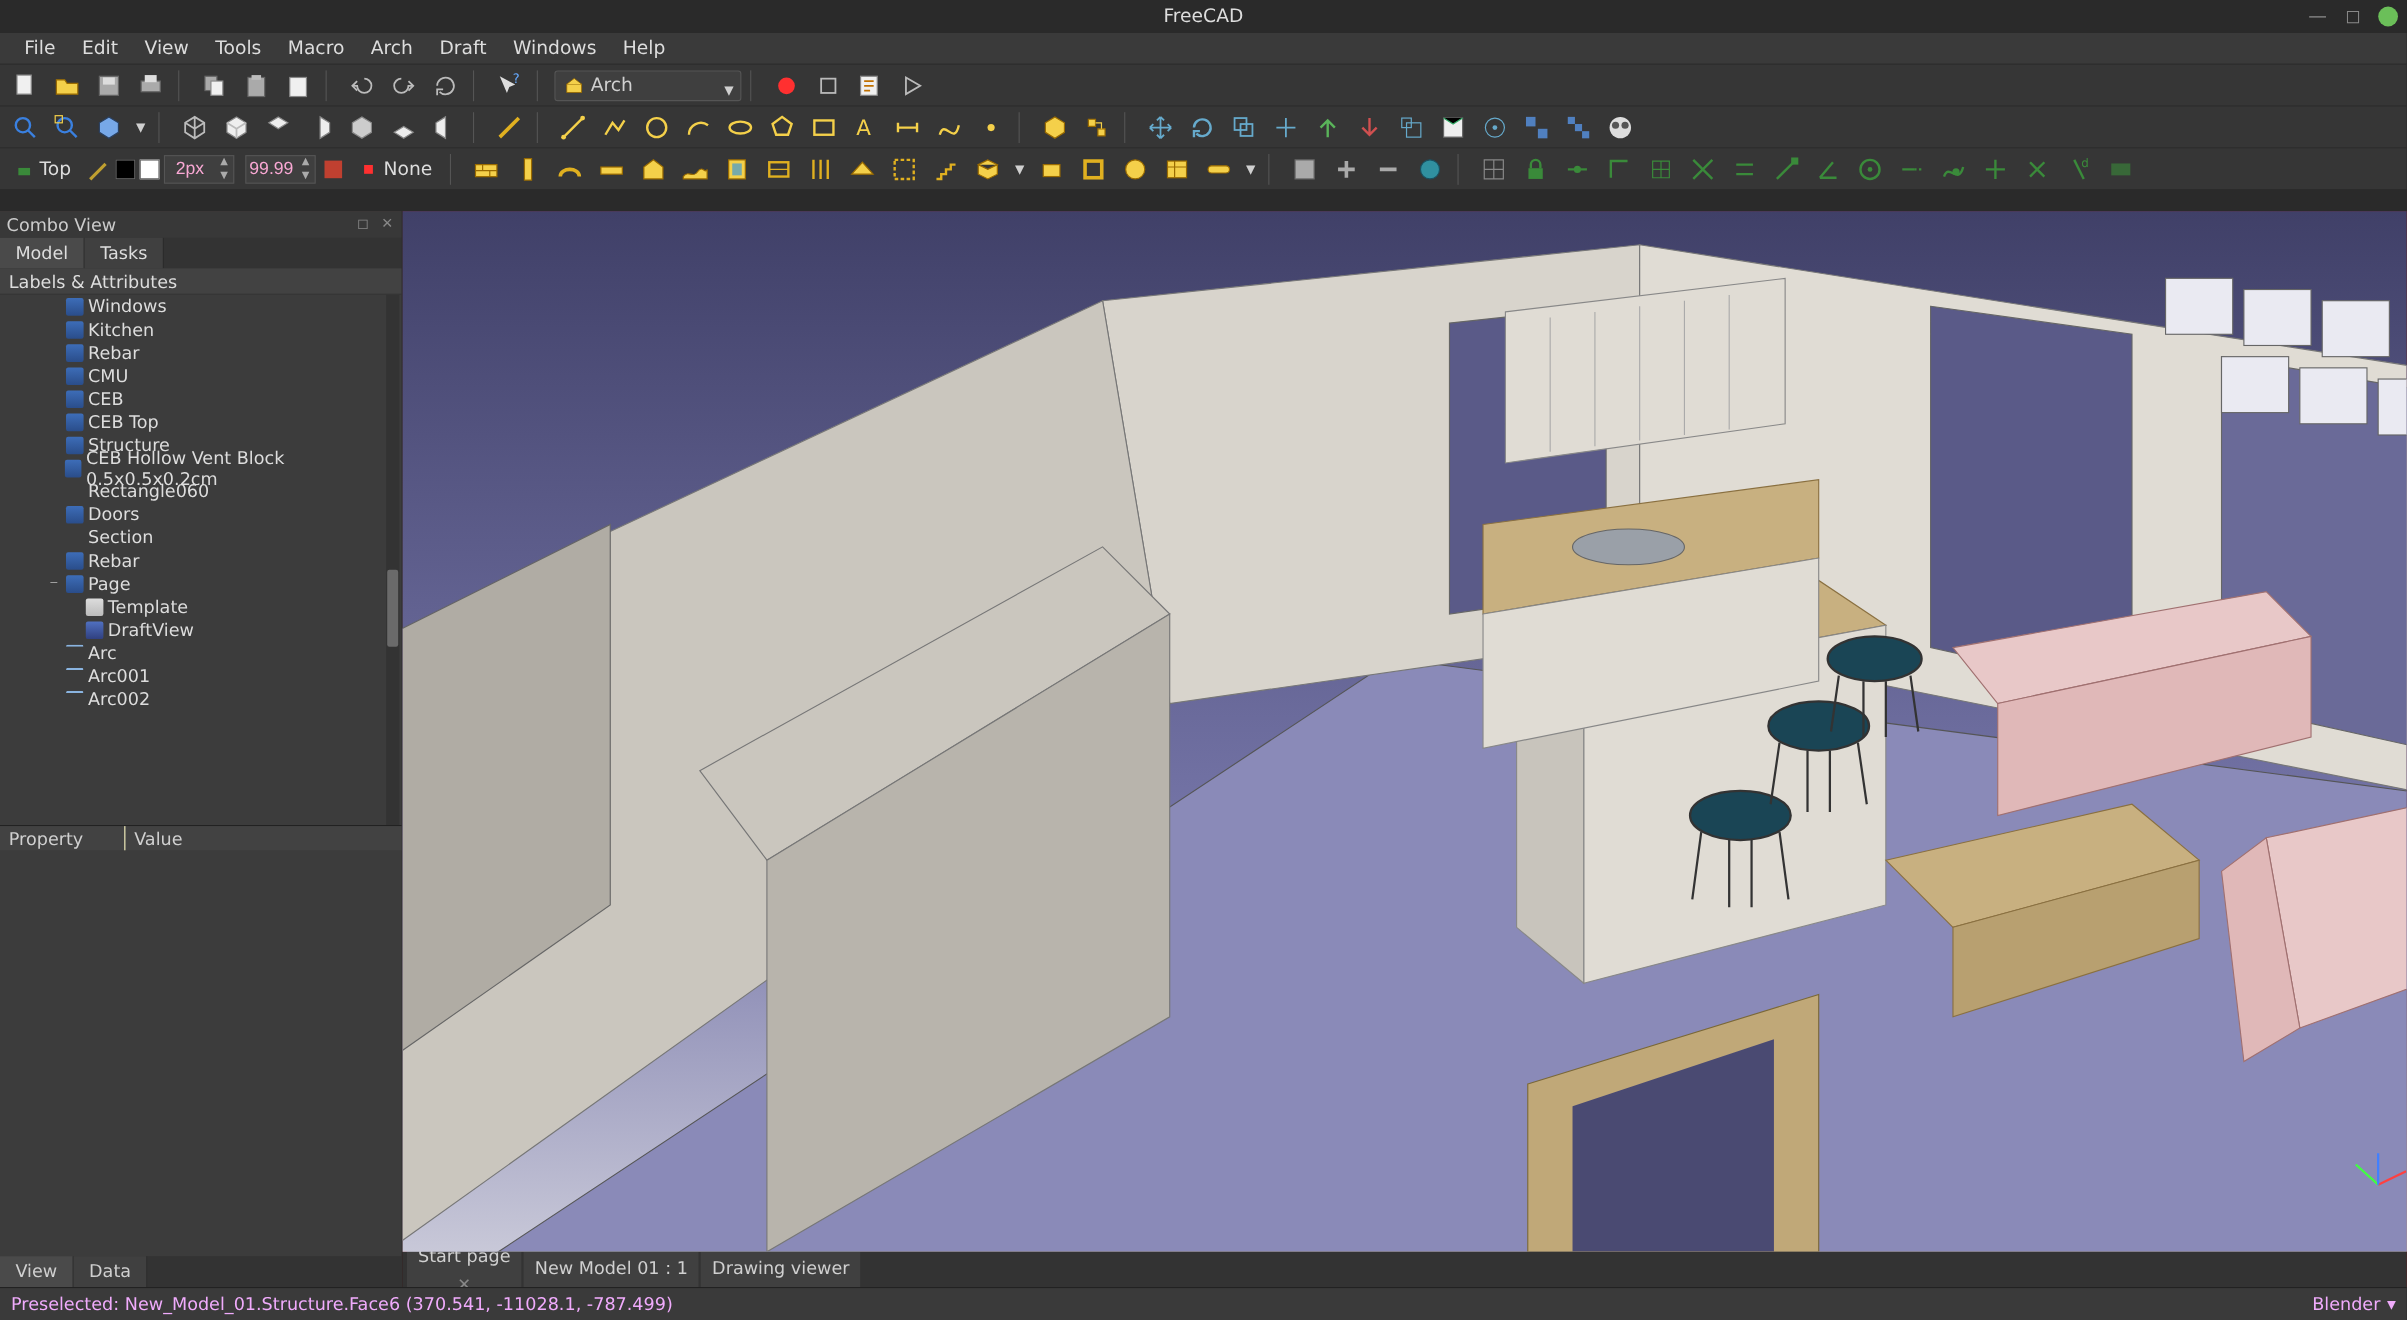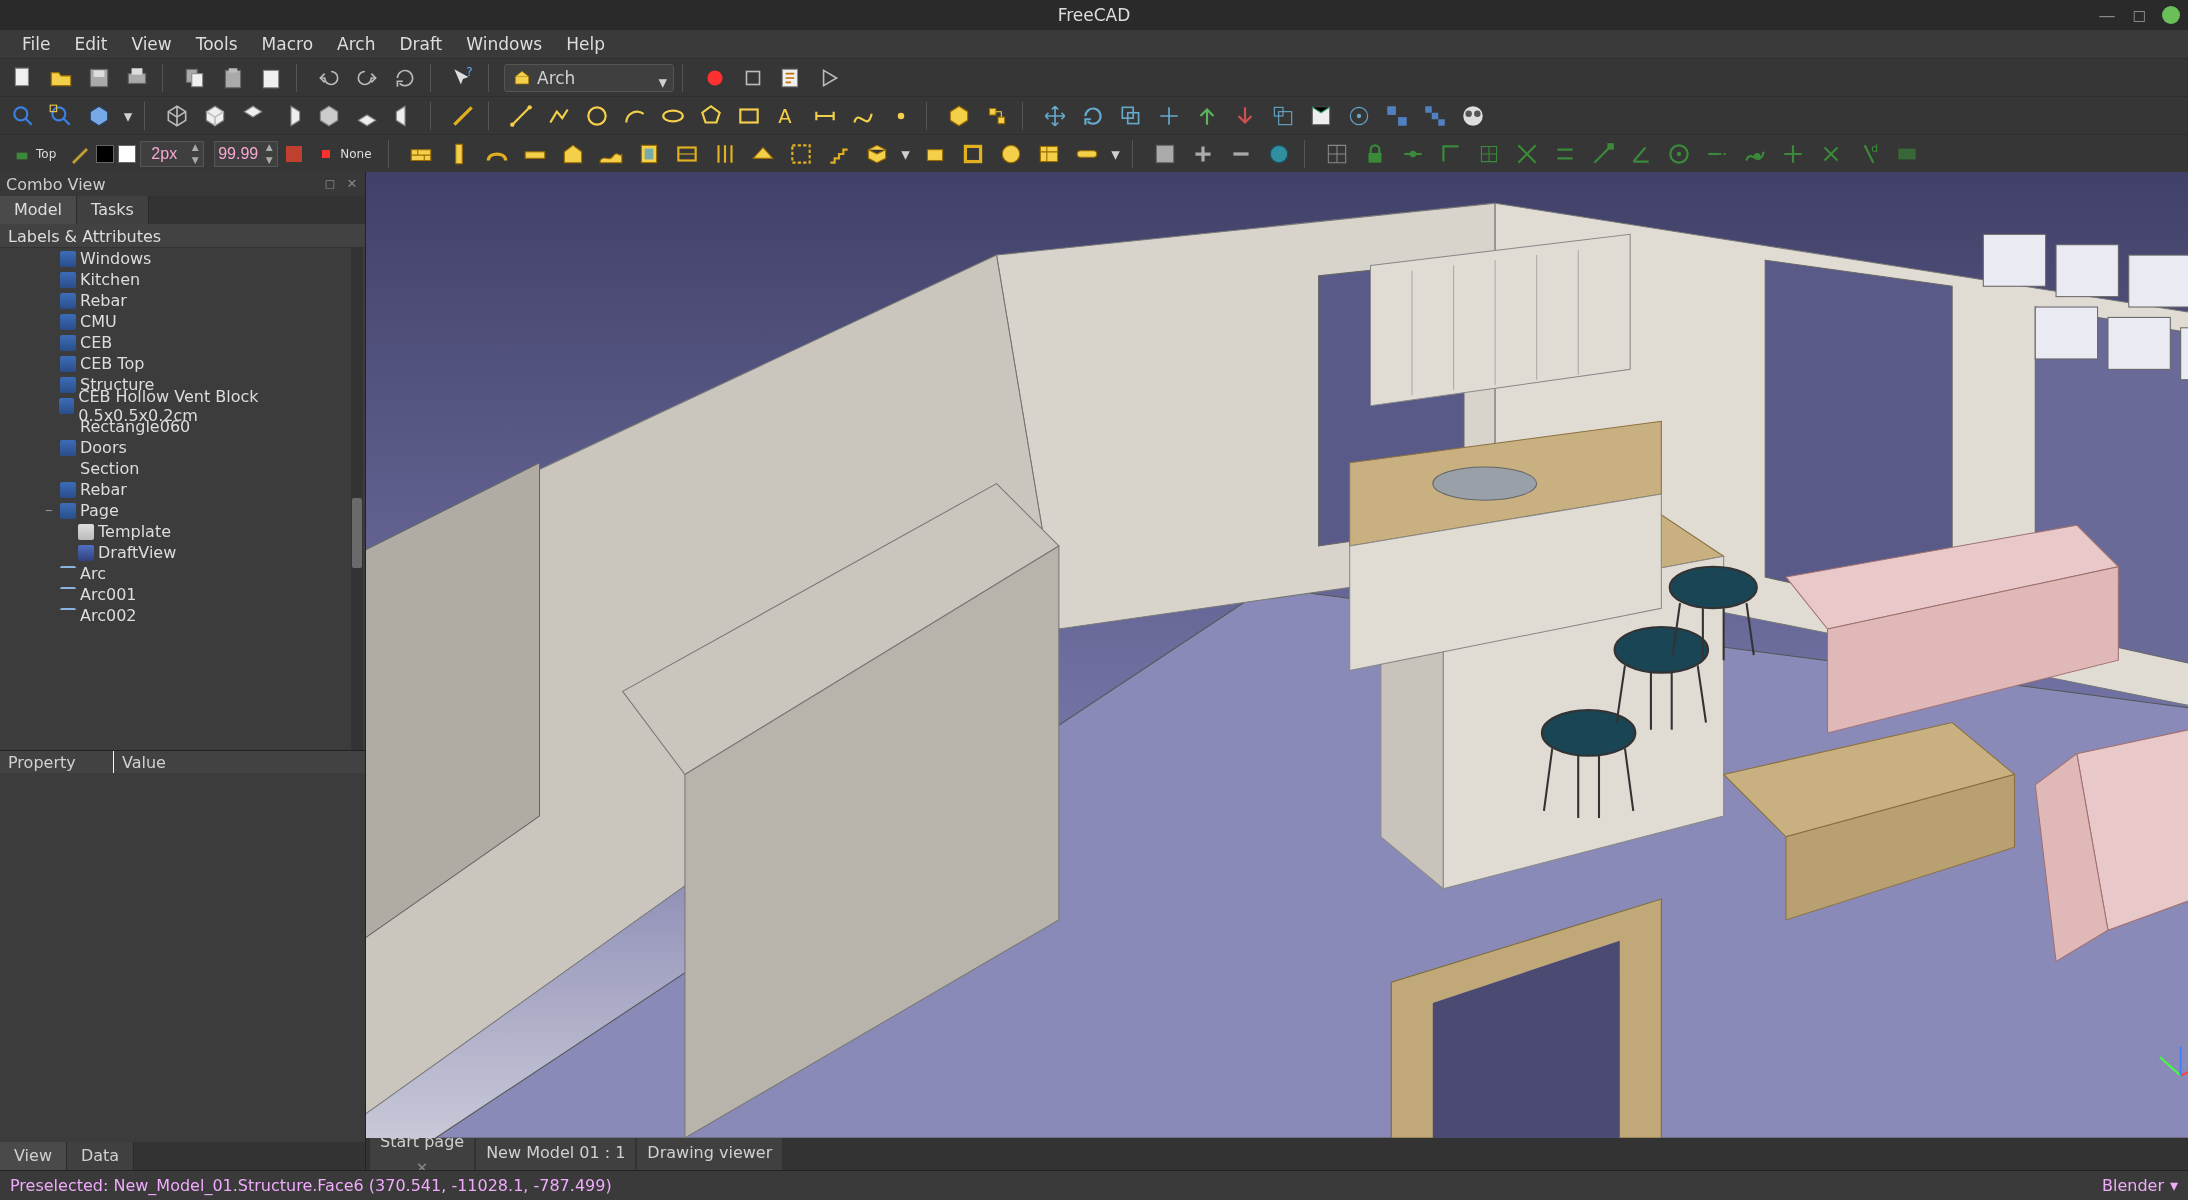--- a/index.html
+++ b/index.html
@@ -31,30 +31,30 @@
   .menubar { height:28px; background:#3a3a3a; display:flex; align-items:center; padding:0 10px; gap:0; }
   .menubar .mi { padding:3px 12px; color:#ddd; font-size:17px; }
 
   
   .toolbar { height:38px; background:#363636; display:flex; align-items:center; padding:2px 6px; gap:4px; border-top:1px solid #2e2e2e;}
   .tb-sep { width:8px; height:28px; border-left:1px solid #555; margin:0 4px; }
   .tb-btn { width:34px; height:34px; display:flex; align-items:center; justify-content:center; border-radius:3px;}
   .tb-btn svg { width:26px; height:26px; }
   .ws-select { display:flex; align-items:center; background:#3f3f3f; border:1px solid #555; border-radius:3px; height:28px; padding:0 30px 0 8px; gap:6px; min-width:170px; position:relative;}
   .ws-select .arrow { position:absolute; right:6px; top:7px; }
-  .tb-label { padding:0 8px; color:#ddd; font-size:12px; display:flex; align-items:center; gap:6px; }
+  .tb-label { padding:0 8px; color:#ddd; font-size:17px; display:flex; align-items:center; gap:6px; }
 
   
   .spin { display:flex; align-items:center; background:#3f3f3f; border:1px solid #555; height:26px; }
   .spin input { background:transparent; border:none; color:#f9a8d4; width:46px; font-size:16px; text-align:center; outline:none;}
   .spin .arrows { width:16px; height:26px; display:flex; flex-direction:column; }
   .spin .arrows span { flex:1; display:flex; align-items:center; justify-content:center; color:#aaa; font-size:9px;}
 
   
-  .main { flex:1; display:flex; min-height:0; background:#7f1d1d; }
+  .main { flex:1; display:flex; min-height:0; background:#7f1d1d;margin-top:20px; }
 
   
   .leftpanel { width:366px; display:flex; flex-direction:column; background:#3b3b3b; border-right:1px solid #222;}
   .panel-header { height:24px; background:#383838; display:flex; align-items:center; padding:0 6px; font-size:16px; color:#ccc; position:relative;}
   .panel-header .ctrls { position:absolute; right:4px; top:2px; display:flex; gap:4px; }
   .panel-header .ctrls span { width:18px; height:18px; display:flex; align-items:center; justify-content:center; color:#888; font-size:13px;}
   .tabs { display:flex; height:28px; background:#333; }
   .tabs .tab { padding:4px 14px; font-size:16px; color:#ddd; background:#404040; border-right:1px solid #2a2a2a;}
   .tabs .tab.active { background:#4a4a4a; }
   .tree-header { height:24px; background:#424242; color:#ddd; font-size:16px; padding:3px 8px; border-bottom:1px solid #333;}

